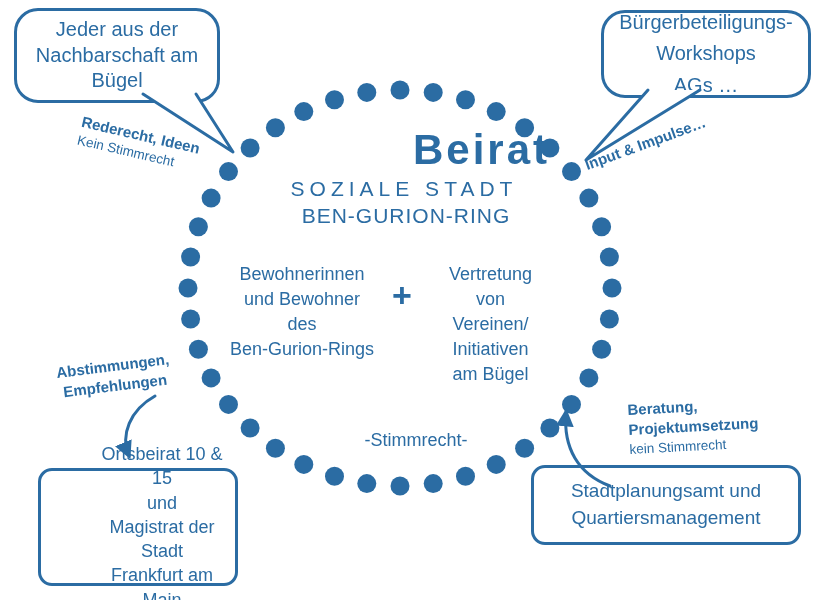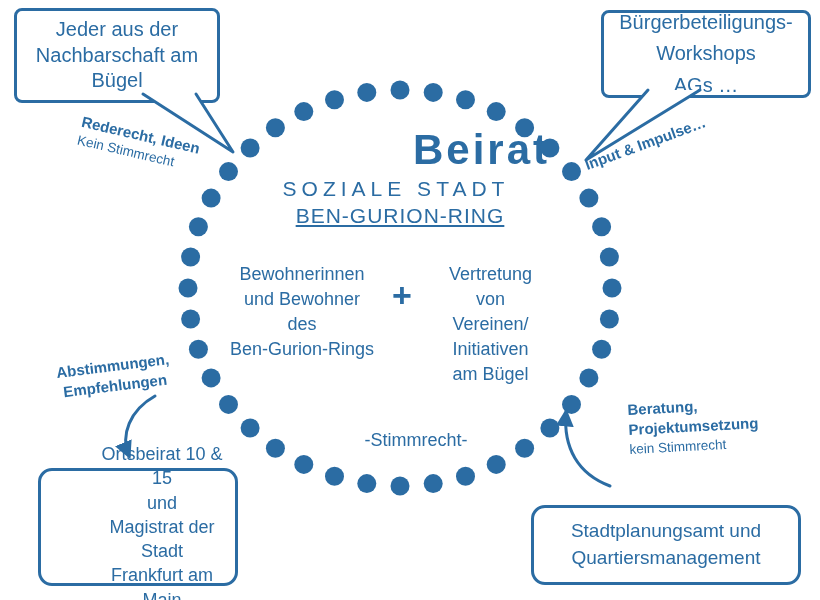--- a/index.html
+++ b/index.html
@@ -3,33 +3,33 @@
 <meta charset="utf-8">
 <style>
   :root{ --blue:#2b6ca3; }
   *{ box-sizing:border-box; }
   html,body{ margin:0; padding:0; background:#fff; }
   body{ font-family:"Liberation Sans", sans-serif; }
   #stage{ position:relative; width:820px; height:600px; background:#fff; color:var(--blue); overflow:hidden; }
 
   .bubble,.box{ position:absolute; background:#fff; border:3px solid var(--blue);
     display:flex; flex-direction:column; justify-content:center; text-align:center; z-index:1; }
-  .bubble{ border-radius:8px; font-size:20px; line-height:1.28; }
+  .bubble{ border-radius:24px; font-size:20px; line-height:1.28; }
   .box{ border-radius:14px; }
   .tl{ left:14px; top:8px;  width:206px; height:95px; }
   .tr{ left:601px; top:10px; width:210px; height:88px;gap:6px; }
   .bl{ left:38px;  top:468px; width:200px; height:118px; font-size:18px; line-height:1.35;padding-left:48px; }
-  .br{ left:531px; top:505px; width:270px; height:80px;  font-size:19px; line-height:1.4; }
+  .br{ left:531px; top:465px; width:270px; height:80px;  font-size:19px; line-height:1.4; }
 
   .center-title{ position:absolute; left:250px; top:126px; width:300px; text-align:right;
     font-size:42px; font-weight:bold; letter-spacing:3px; z-index:1; }
-  .center-sub1{ position:absolute; left:246px; top:177px; width:300px; text-align:center;
+  .center-sub1{ position:absolute; left:254px; top:177px; width:300px; text-align:center;
     font-size:21px; letter-spacing:5px; z-index:1; }
-  .center-sub2{ position:absolute; left:250px; top:204px; width:300px; text-align:center;
-    font-size:21px; letter-spacing:1px; z-index:1;text-decoration:underline; }
+  .center-sub2{ position:absolute; left:256px; top:204px; width:300px; text-align:center;
+    font-size:21px; letter-spacing:1px; z-index:1; }
   .col{ position:absolute; font-size:18px; line-height:25px; text-align:center; z-index:1; }
   .left-col{ left:213px; top:262px; width:178px; }
   .right-col{ left:413px; top:262px; width:155px; }
   .plus{ position:absolute; left:382px; top:276px; width:40px; text-align:center;
     font-size:34px; font-weight:bold; z-index:1; }
   .stimmrecht{ position:absolute; left:316px; top:430px; width:200px; text-align:center;
     font-size:18px; z-index:1; }
 
   .ann{ position:absolute; font-size:15px; z-index:1; line-height:1.35; }
   .ann-bold{ font-weight:bold; }

